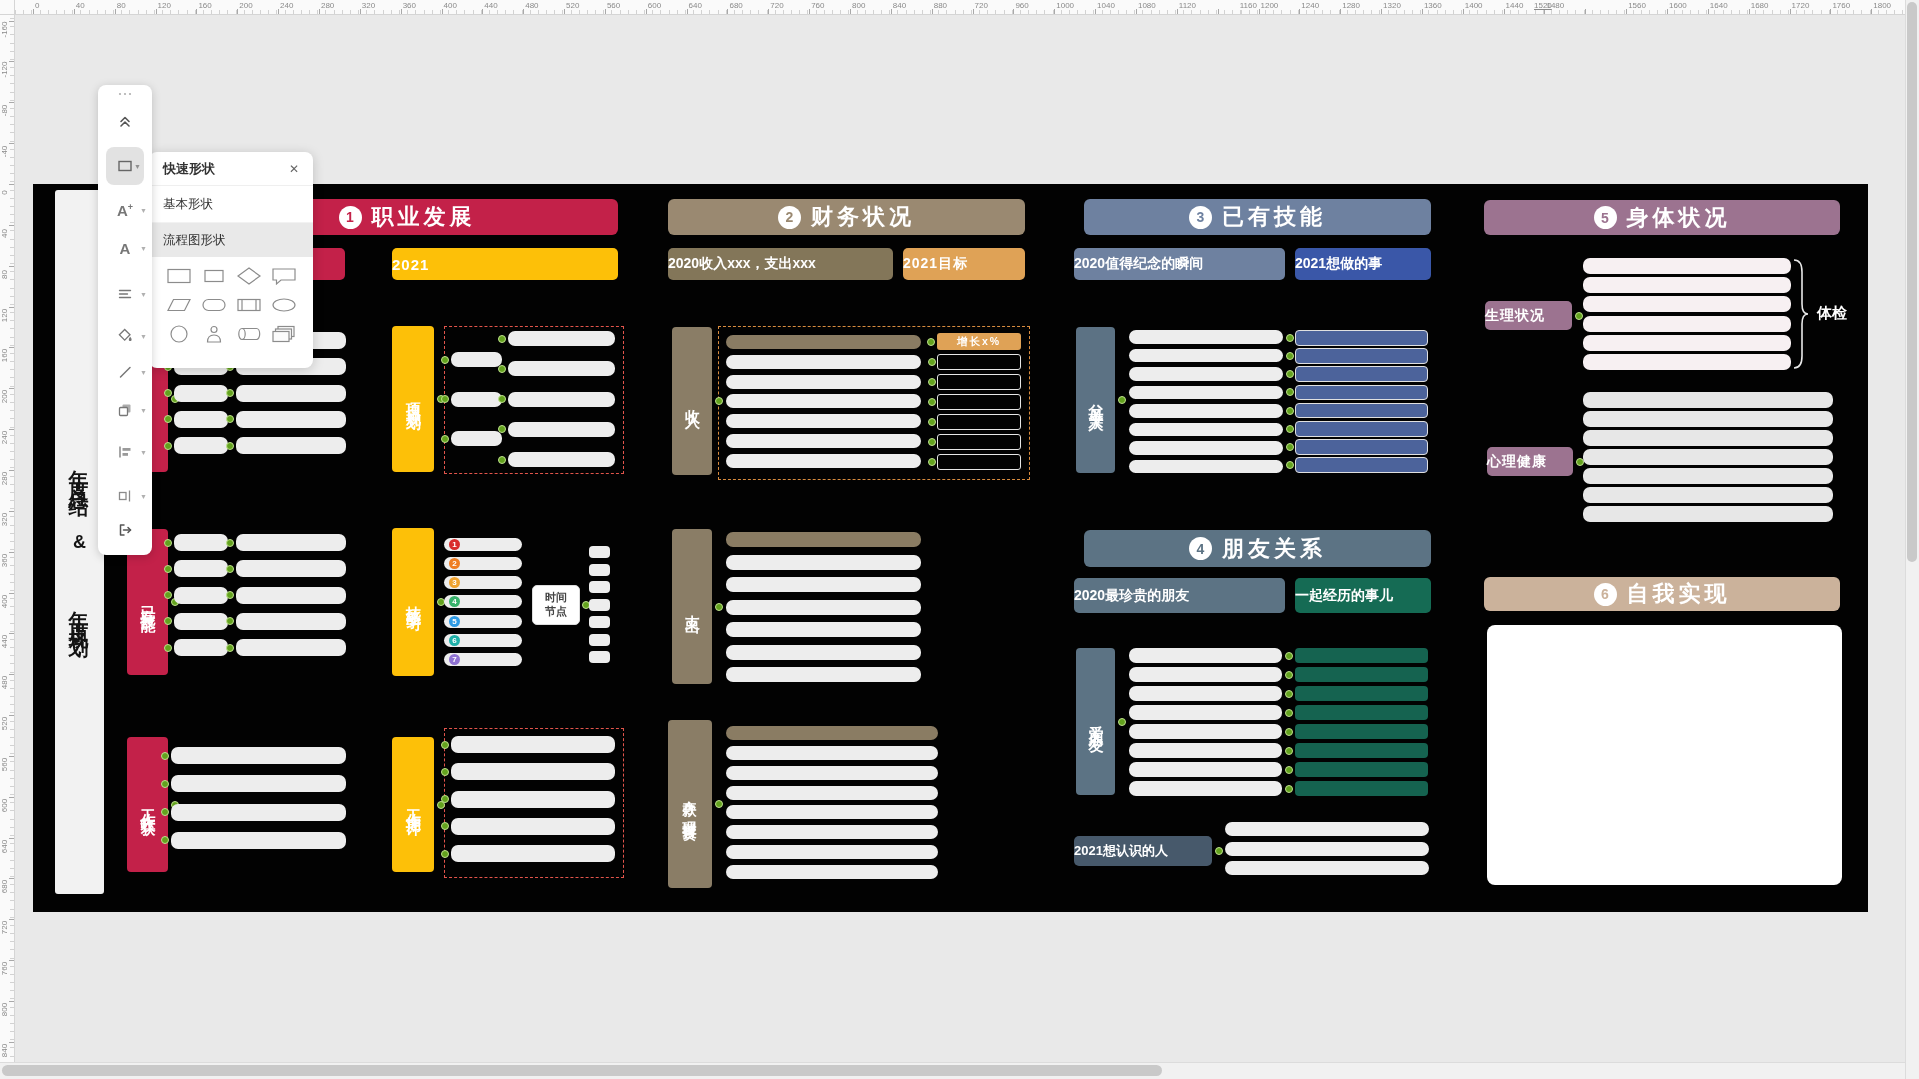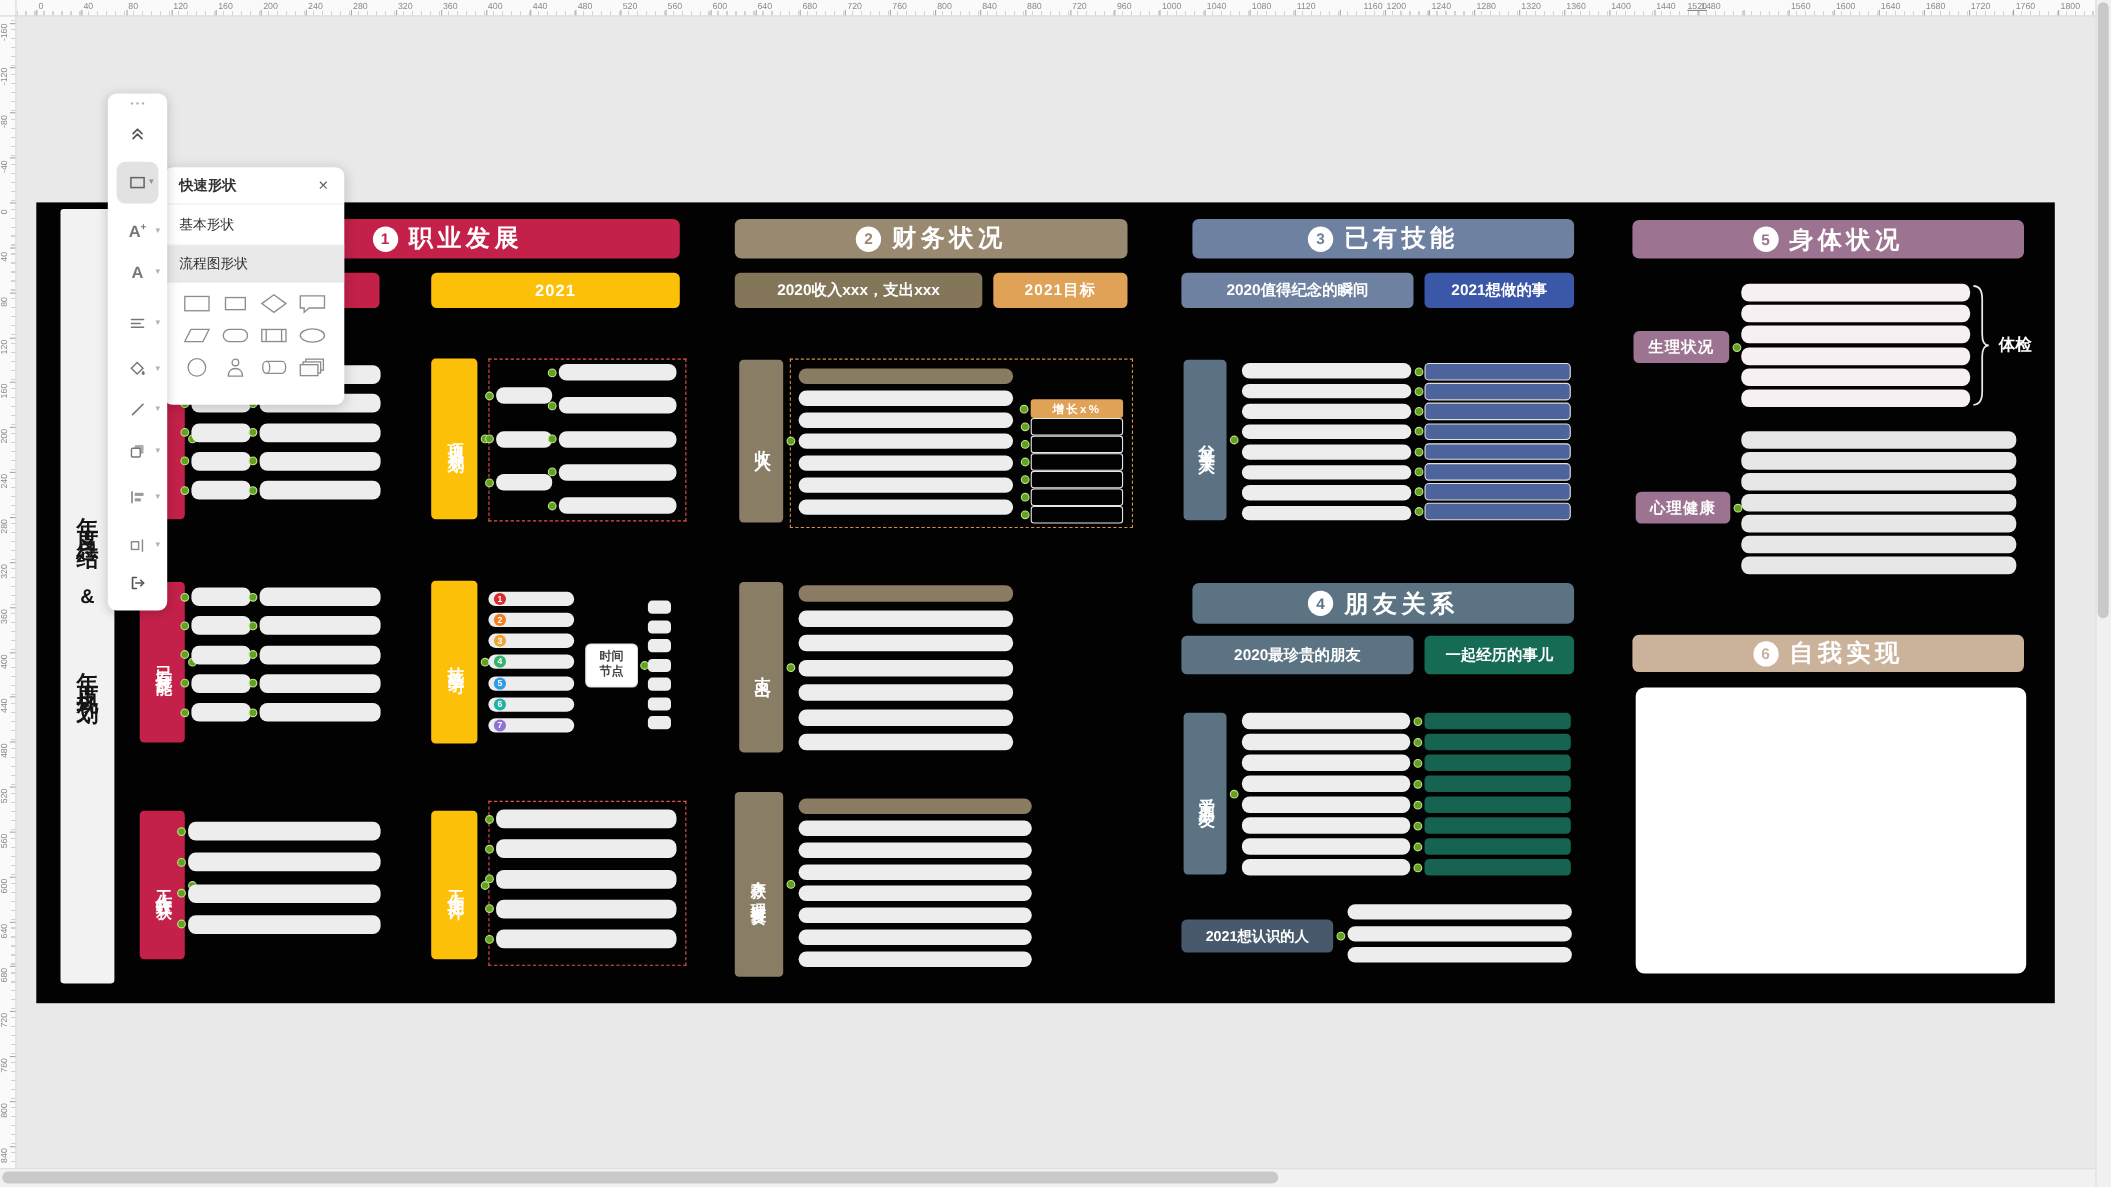--- a/index.html
+++ b/index.html
@@ -32,32 +32,32 @@
   .note{left:55px;top:190px;width:49px;height:704px;background:#F2F2F2;border-radius:3px;z-index:2;
         display:flex;flex-direction:column;align-items:center;justify-content:center;gap:42px;color:#141414;}
   .note .vtxt{writing-mode:vertical-lr;text-orientation:upright;font-size:20px;font-weight:600;letter-spacing:9px;}
   .note .amp{font-size:18px;font-weight:600;}
 
   
   .hdr{position:absolute;display:flex;align-items:center;justify-content:center;color:#fff;font-weight:bold;
        font-size:22px;letter-spacing:4px;border-radius:6px;z-index:3;}
   .circ{display:inline-flex;width:23px;height:23px;border-radius:50%;background:#fff;align-items:center;
         justify-content:center;font-size:14px;font-weight:bold;margin-right:10px;letter-spacing:0;flex:none;}
-  .tag{position:absolute;display:flex;align-items:center;justify-content:center;color:#fff;font-weight:bold;
+  .tag{position:absolute;display:flex;align-items:center;justify-content:flex-start;color:#fff;font-weight:bold;
        font-size:14px;border-radius:5px;z-index:3;letter-spacing:1px;}
   .vlabel{position:absolute;display:flex;align-items:center;justify-content:center;writing-mode:vertical-lr;
           text-orientation:upright;color:#fff;font-weight:bold;font-size:15px;letter-spacing:4px;border-radius:4px;z-index:3;}
   .stack{position:absolute;display:flex;flex-direction:column;justify-content:space-between;z-index:3;}
   .row{flex:none;height:var(--rh,14px);background:var(--rowbg,#EDEDED);border-radius:7px;position:relative;}
   .r4 .row{border-radius:4px;} .r3 .row{border-radius:3px;}
   .bordered .row{border:1px solid #E0E0E0;}
   .outl .row{background:transparent;border:1.5px solid #E6E6E6;border-radius:3px;}
   .tanrow{background:#8A7C63 !important;border:none !important;}
   .rtag{flex:none;height:17px;display:flex;align-items:center;justify-content:center;color:#fff;font-weight:bold;
-        font-size:10.5px;letter-spacing:2px;border-radius:3px;position:relative;margin-top:30px;}
+        font-size:10.5px;letter-spacing:2px;border-radius:3px;position:relative;}
   .brow{display:flex;align-items:center;padding-left:5px;}
   .badge{width:11px;height:11px;border-radius:50%;color:#fff;font-size:8px;font-weight:bold;
          display:flex;align-items:center;justify-content:center;flex:none;}
   .dots > *::before{content:"";position:absolute;left:-10px;top:50%;transform:translateY(-50%);
         width:6px;height:6px;border-radius:50%;background:#63A21E;border:1px solid #BFE08E;}
   .dotr::after{content:"";position:absolute;right:-11px;top:50%;transform:translateY(-50%);
         width:6px;height:6px;border-radius:50%;background:#63A21E;border:1px solid #BFE08E;z-index:4;}
   .dashred{position:absolute;border:1px dashed #E2544B;z-index:2;}
   .dashor{position:absolute;border:1px dashed #D98C3F;z-index:2;}
   .timenode{position:absolute;background:#FFF;border:1px solid #DDD;border-radius:5px;color:#444;

